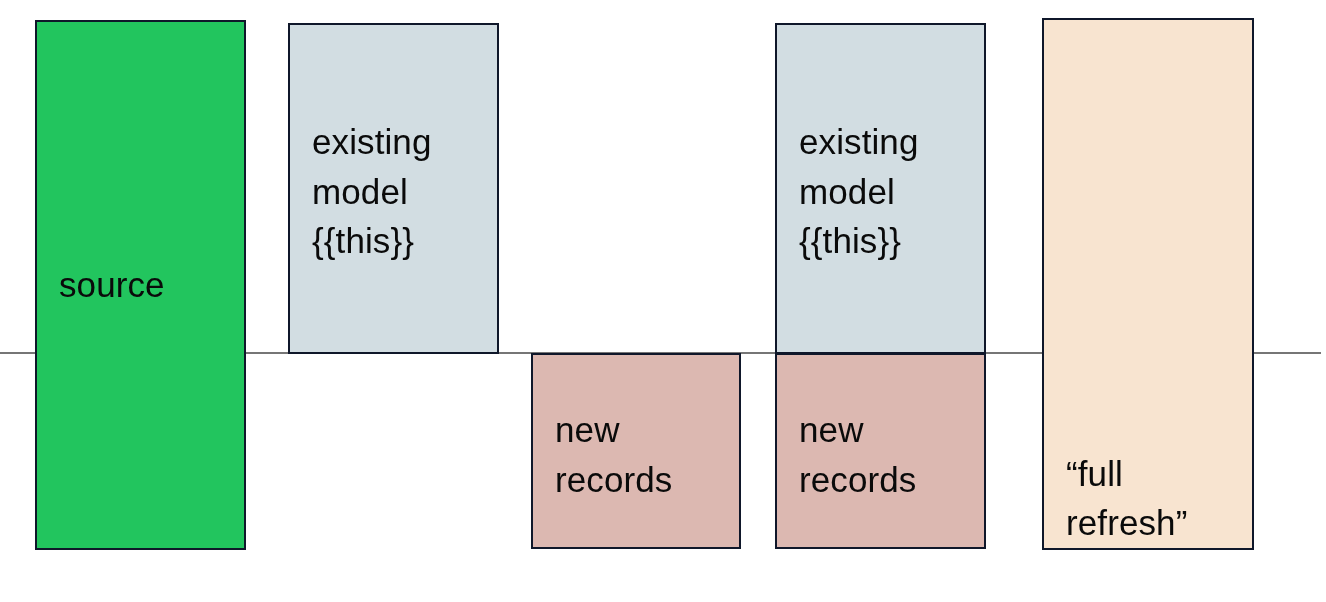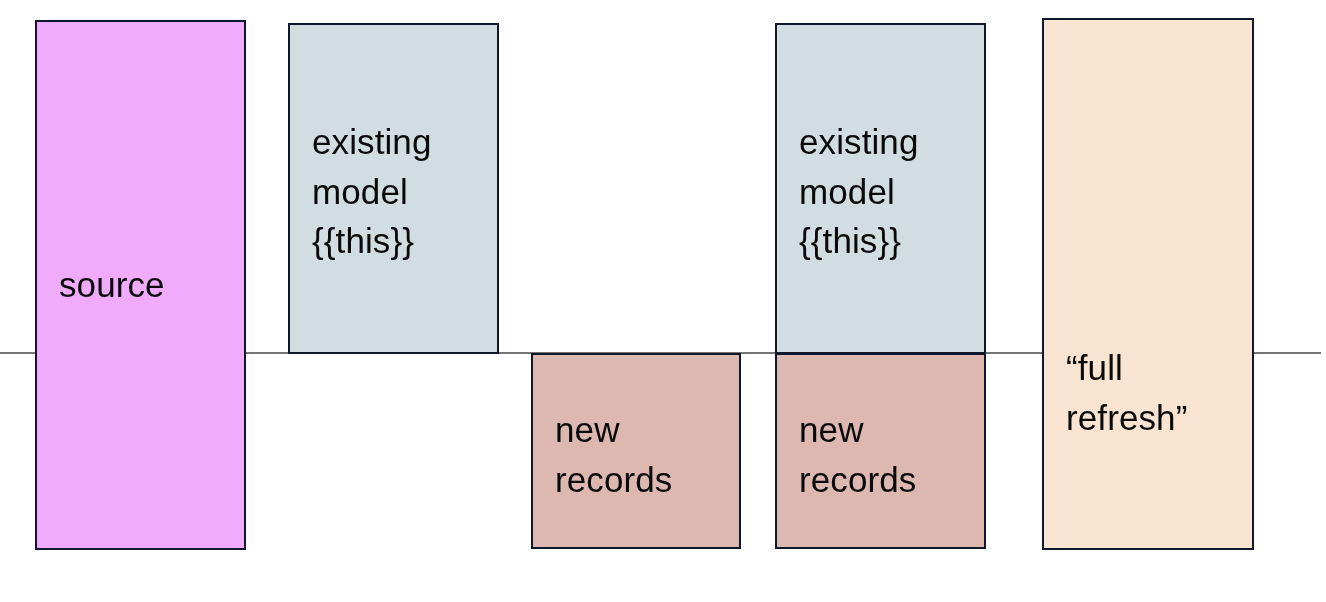--- a/index.html
+++ b/index.html
@@ -43,31 +43,31 @@
     padding-right: 10px;
     font-size: 35px;
     line-height: 1.42;
     color: #0a0a0a;
     letter-spacing: 0.1px;
     white-space: pre-line;
     text-align: left;
   }
 
   
-  .box-source       { left: 35px;   top: 20px;  width: 211px; height: 530px; background: #f0abfc; }
+  .box-source       { left: 35px;   top: 20px;  width: 211px; height: 530px; background: #22c55e; }
   .box-model-a      { left: 288px;  top: 23px;  width: 211px; height: 331px; background: #d2dde2;
                       align-items: flex-start; padding-top: 92px; }
   .box-new-a        { left: 531px;  top: 353px; width: 210px; height: 196px; background: #dcb8b1;
                       align-items: flex-start; padding-top: 50px; }
   .box-model-b      { left: 775px;  top: 23px;  width: 211px; height: 331px; background: #d2dde2;
                       align-items: flex-start; padding-top: 92px; }
   .box-new-b        { left: 775px;  top: 353px; width: 211px; height: 196px; background: #dcb8b1;
                       align-items: flex-start; padding-top: 50px; }
   .box-full-refresh { left: 1042px; top: 18px;  width: 212px; height: 532px; background: #f8e4d0;
-                      align-items: center; padding-top: 218px; }
+                      align-items: flex-end; padding-top: 218px; }
 
   .baseline-main { left: 0px; top: 352px; width: 1321px; }
 </style>
 </head>
 <body>
 
 <div id="canvas">
 
   <div class="baseline baseline-main"></div>
 

